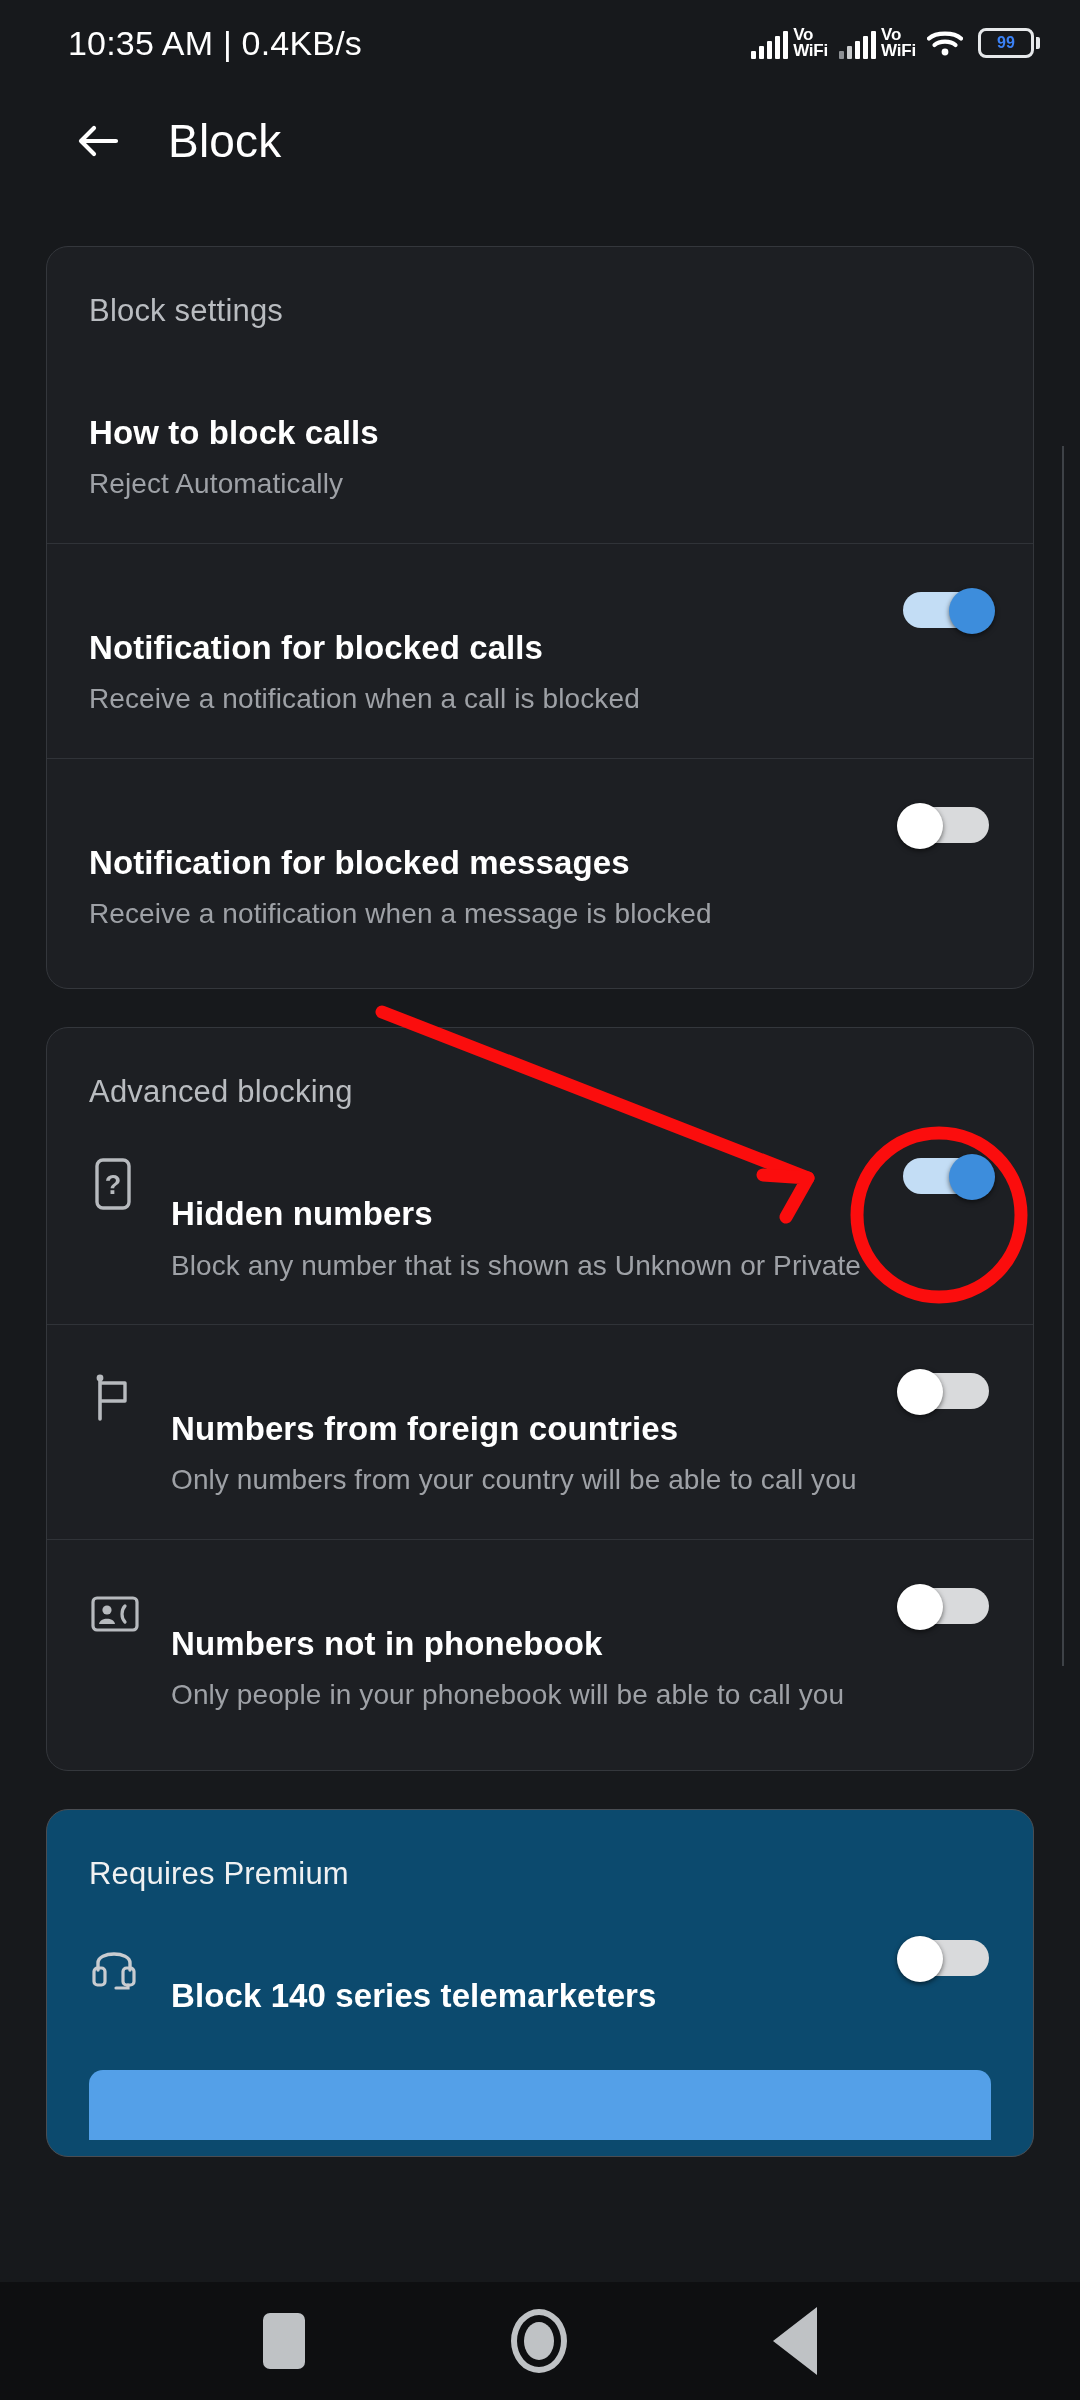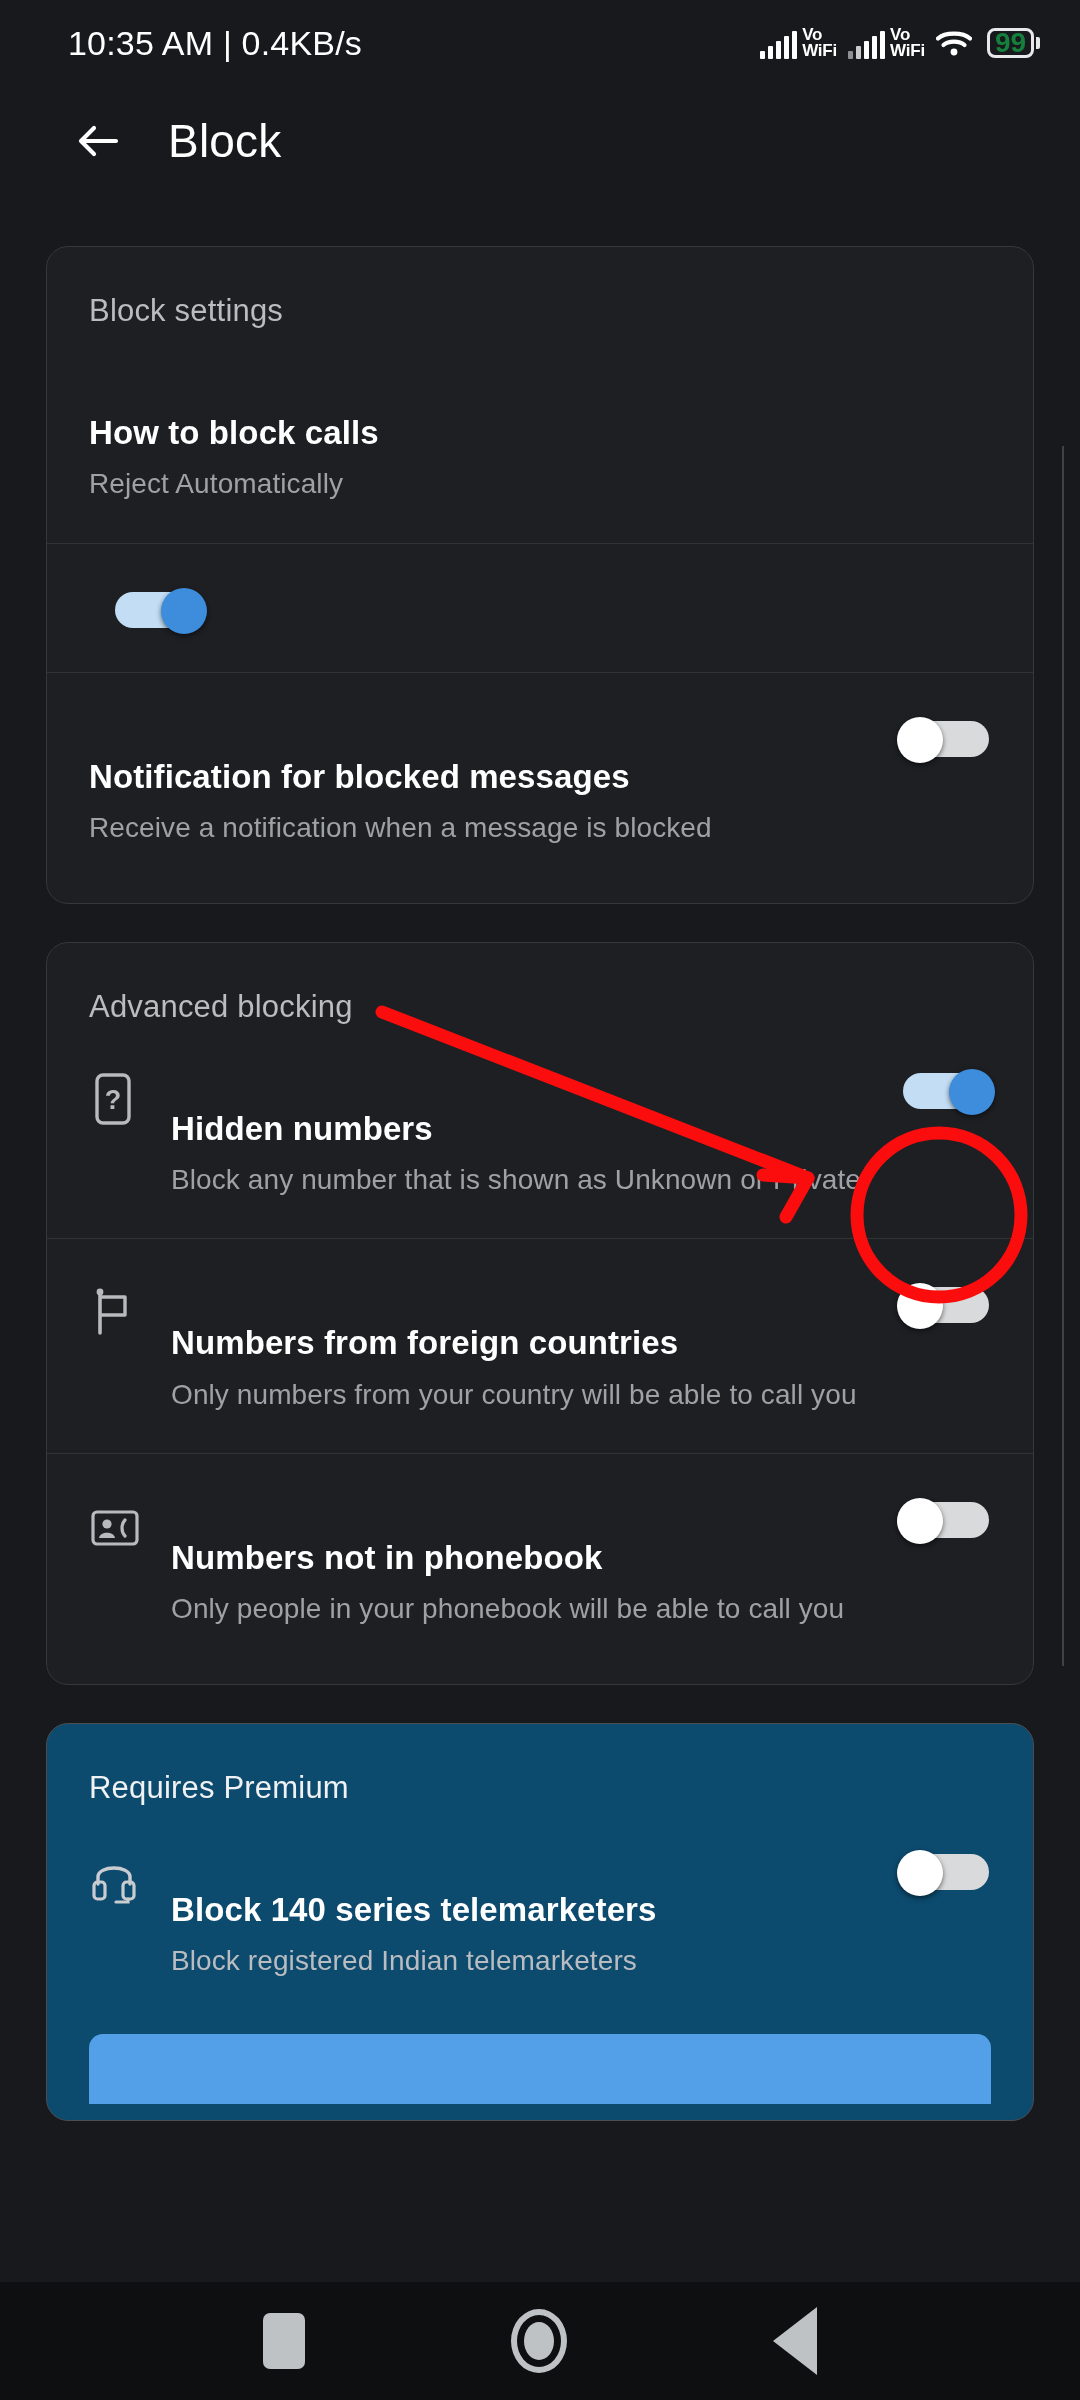--- a/index.html
+++ b/index.html
@@ -40,23 +40,23 @@
   .bars.dim i:nth-child(2){ background:#c9cbcd; }
   .volabel {
     color:#fff; font-size: 17px; line-height: 16px; font-weight: 600;
     text-align: left; letter-spacing: -.2px;
   }
   .wifi { width: 36px; height: 28px; position: relative; }
   .battery {
     display: flex; align-items: center; gap: 2px; margin-left: 4px;
   }
   .batt-body {
-    width: 47px; height: 30px; border: 3px solid #e6e8ea; border-radius: 8px;
+    width: 56px; height: 30px; border: 3px solid #e6e8ea; border-radius: 8px;
     display:flex; align-items:center; justify-content:center;
-    color:#15803d; font-size: 28px; font-weight: 700;
+    color:#3b82f6; font-size: 16px; font-weight: 700;
   }
   .batt-cap { width: 4px; height: 12px; background:#e6e8ea; border-radius: 0 2px 2px 0; }
 
   
   .appbar {
     height: 110px; flex: 0 0 110px;
     display: flex; align-items: center; gap: 44px;
     padding: 0 0 0 72px;
     background: #17191c;
   }
@@ -232,20 +232,24 @@
       <div class="card-title">Block settings</div>
 
       <div class="row row-noicon">
         <div class="row-text">
           <div class="row-title">How to block calls</div>
           <div class="row-sub">Reject Automatically</div>
         </div>
       </div>
 
       <div class="row row-noicon">
+        <div class="row-text">
+          <div class="row-title">Notification for blocked calls</div>
+          <div class="row-sub">Receive a notification when a call is blocked</div>
+        </div>
         <div class="toggle on">
           <div class="track"></div>
           <div class="thumb"></div>
         </div>
       </div>
 
       <div class="row row-noicon">
         <div class="row-text">
           <div class="row-title">Notification for blocked messages</div>
           <div class="row-sub">Receive a notification when a message is blocked</div>
@@ -322,21 +326,20 @@
         <div class="row-icon">
           <svg width="50" height="56" viewBox="0 0 50 56">
             <path d="M9 32 V25 C9 13, 41 13, 41 25 V32" stroke="#c9ccd0" stroke-width="3.4" fill="none" stroke-linecap="round"></path>
             <rect x="5" y="30" width="11" height="17" rx="3.5" ry="3.5" stroke="#c9ccd0" stroke-width="3.2" fill="none"></rect>
             <rect x="34" y="30" width="11" height="17" rx="3.5" ry="3.5" stroke="#c9ccd0" stroke-width="3.2" fill="none"></rect>
             <path d="M39 47 V50 H27" stroke="#c9ccd0" stroke-width="3.2" fill="none" stroke-linecap="round"></path>
           </svg>
         </div>
         <div class="row-text">
           <div class="row-title">Block 140 series telemarketers</div>
-          <div class="row-sub">Block registered Indian telemarketers</div>
         </div>
         <div class="toggle off">
           <div class="track"></div>
           <div class="thumb"></div>
         </div>
       </div>
 
       <div class="premium-cta"></div>
     </div>
   </div>

